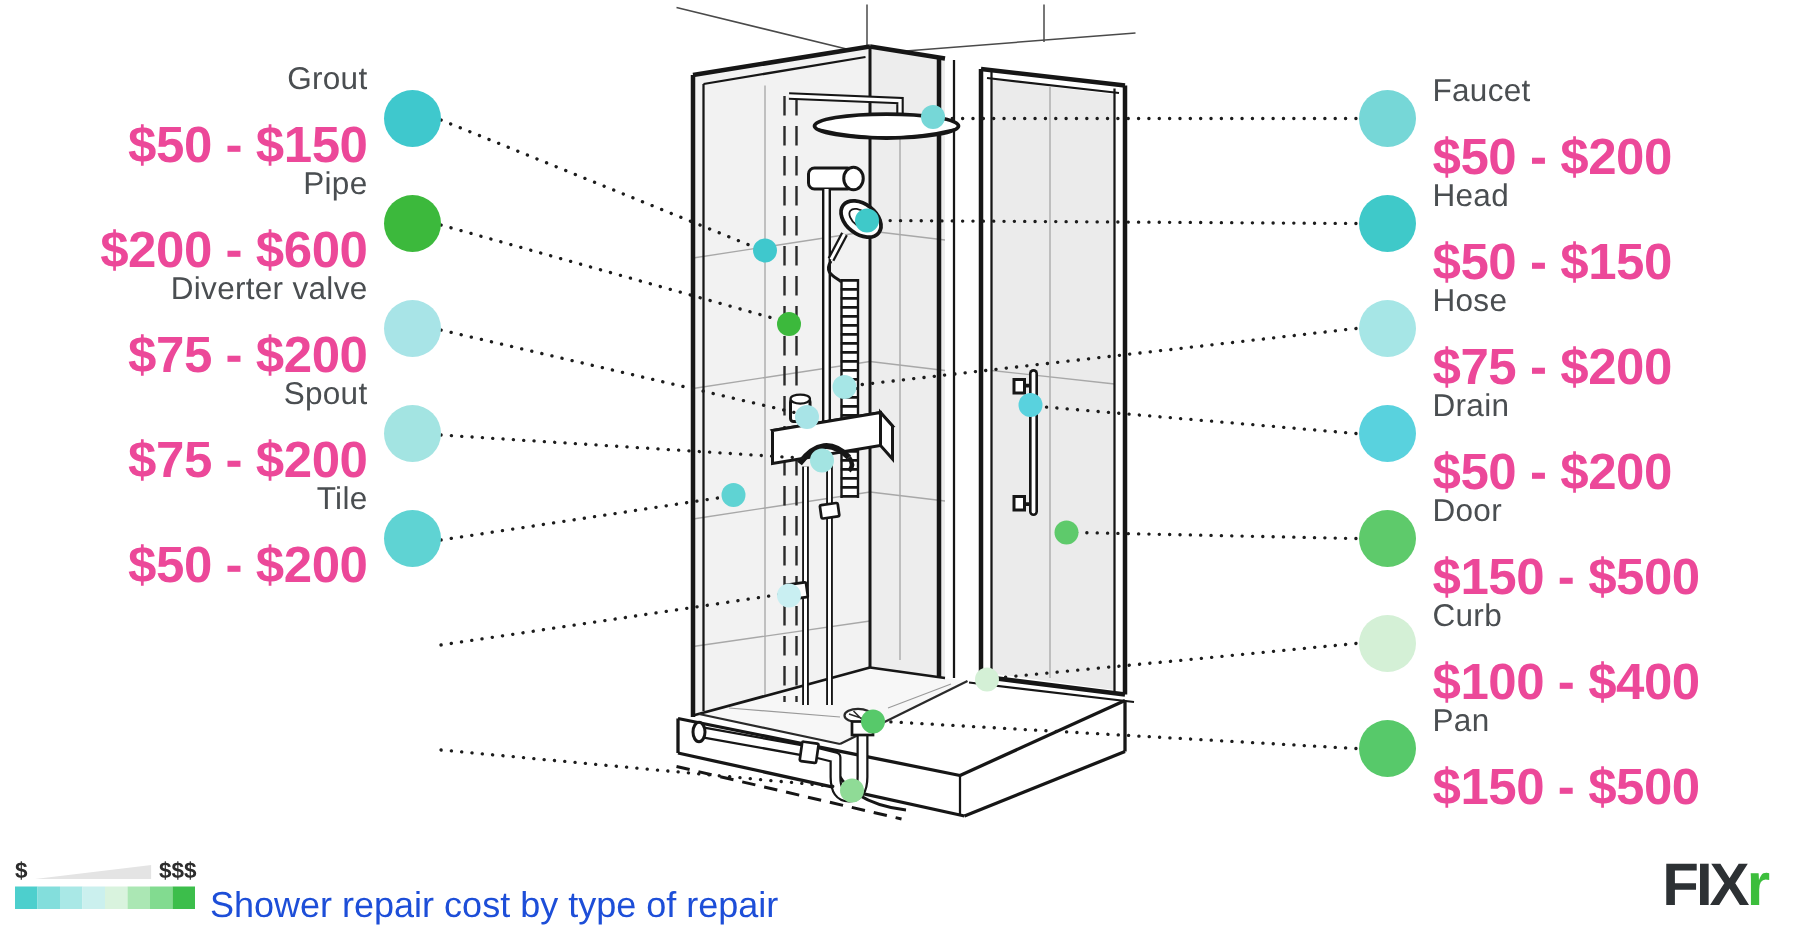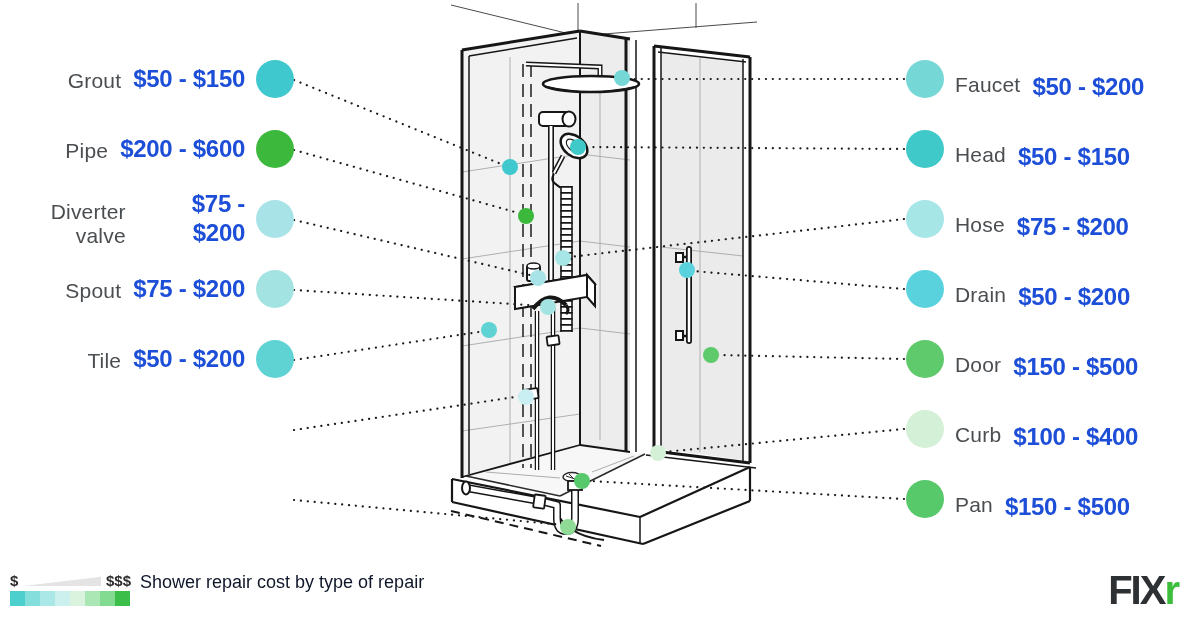--- a/index.html
+++ b/index.html
@@ -5,36 +5,36 @@
   * { margin:0; padding:0; box-sizing:border-box; }
   html,body { width:1200px; height:617px; background:#ffffff; overflow:hidden;
               font-family:"Liberation Sans", sans-serif; }
   #stage { position:relative; width:1200px; height:617px; background:#fff; }
 
   #art { position:absolute; left:0; top:0; z-index:1; }
 
   .item { position:absolute; height:82px; display:flex; align-items:center; gap:11px; z-index:2; }
   .item.left  { left:0;  width:294px; justify-content:flex-end; }
   .item.right { left:906px; width:294px; justify-content:flex-start; }
-  .texts { display:flex; flex-direction:row;gap:12px; }
+  .texts { display:flex; flex-direction:column;gap:12px; }
   .item.left  .texts { align-items:flex-end;  text-align:right; }
   .item.right .texts { align-items:flex-start; text-align:left;margin-top:16px; }
   .lbl { font-size:21px; color:#4a4e51; line-height:1.15; letter-spacing:.2px; }
-  .prc { font-size:24px; color:#1d4ed8; font-weight:700; line-height:1.2; letter-spacing:-.3px; }
+  .prc { font-size:34px; color:#ec4899; font-weight:700; line-height:1.2; letter-spacing:-.3px; }
   .dotc { width:38px; height:38px; border-radius:50%; flex:0 0 38px; }
 
   #scale-legend { position:absolute; left:10px; top:566px; width:121px; z-index:2; }
   .dollar-row { display:flex; align-items:flex-end; height:22px; }
   .dollar { font-size:15px; font-weight:700; color:#2c2c2c; line-height:1; }
   .wedge { flex:1; height:11px; margin:0 5px 2px 5px; background:#e4e4e4;
            clip-path:polygon(0 100%, 100% 15%, 100% 100%); }
   .swatch-row { display:flex; margin-top:3px; }
   .swatch { width:15px; height:15px; }
 
-  #caption { position:absolute; left:140px; top:572px; font-size:18px; color:#0f172a; z-index:2; }
+  #caption { position:absolute; left:140px; top:590px; font-size:24px; color:#1d4ed8; z-index:2; }
 
   #logo { position:absolute; right:22px; top:570px; z-index:2; display:flex; align-items:baseline; }
   #logo .fix { font-size:40px; font-weight:900; color:#2d3134; letter-spacing:-2px; line-height:1; }
   #logo .r   { font-size:40px; font-weight:900; letter-spacing:-2px; line-height:1; }
 </style>
 </head>
 <body>
 
 <div id="stage">
 

